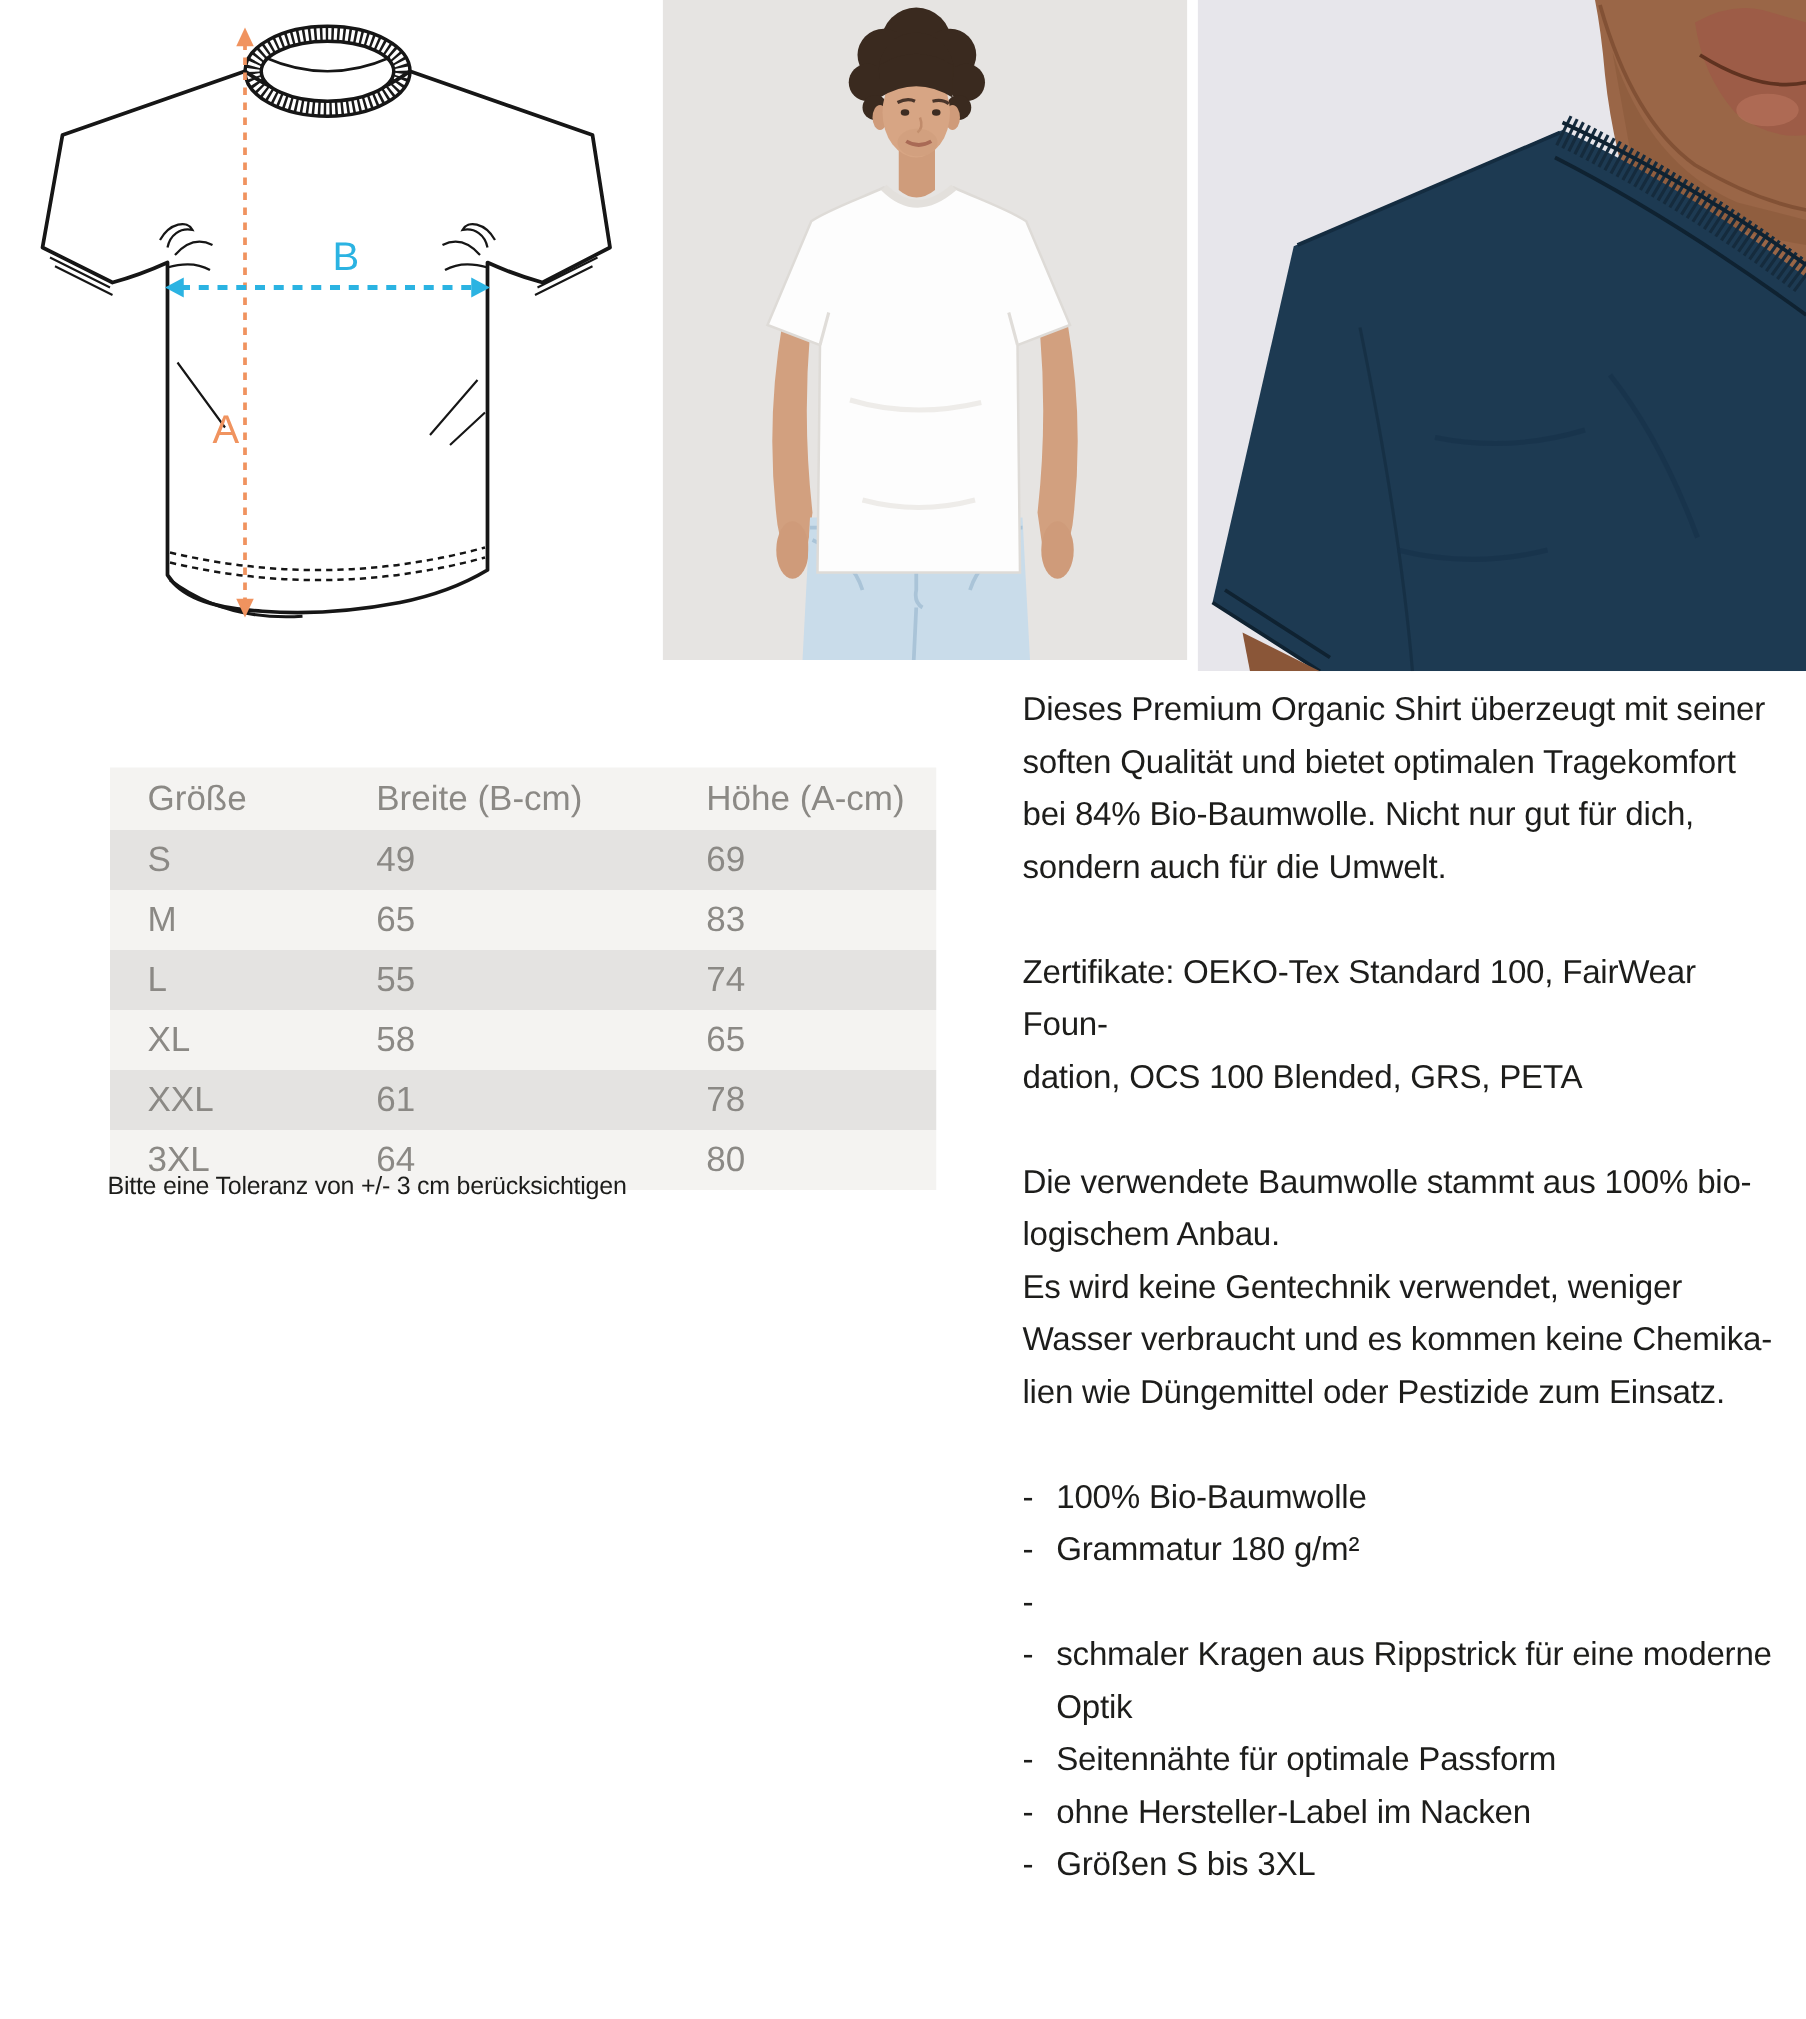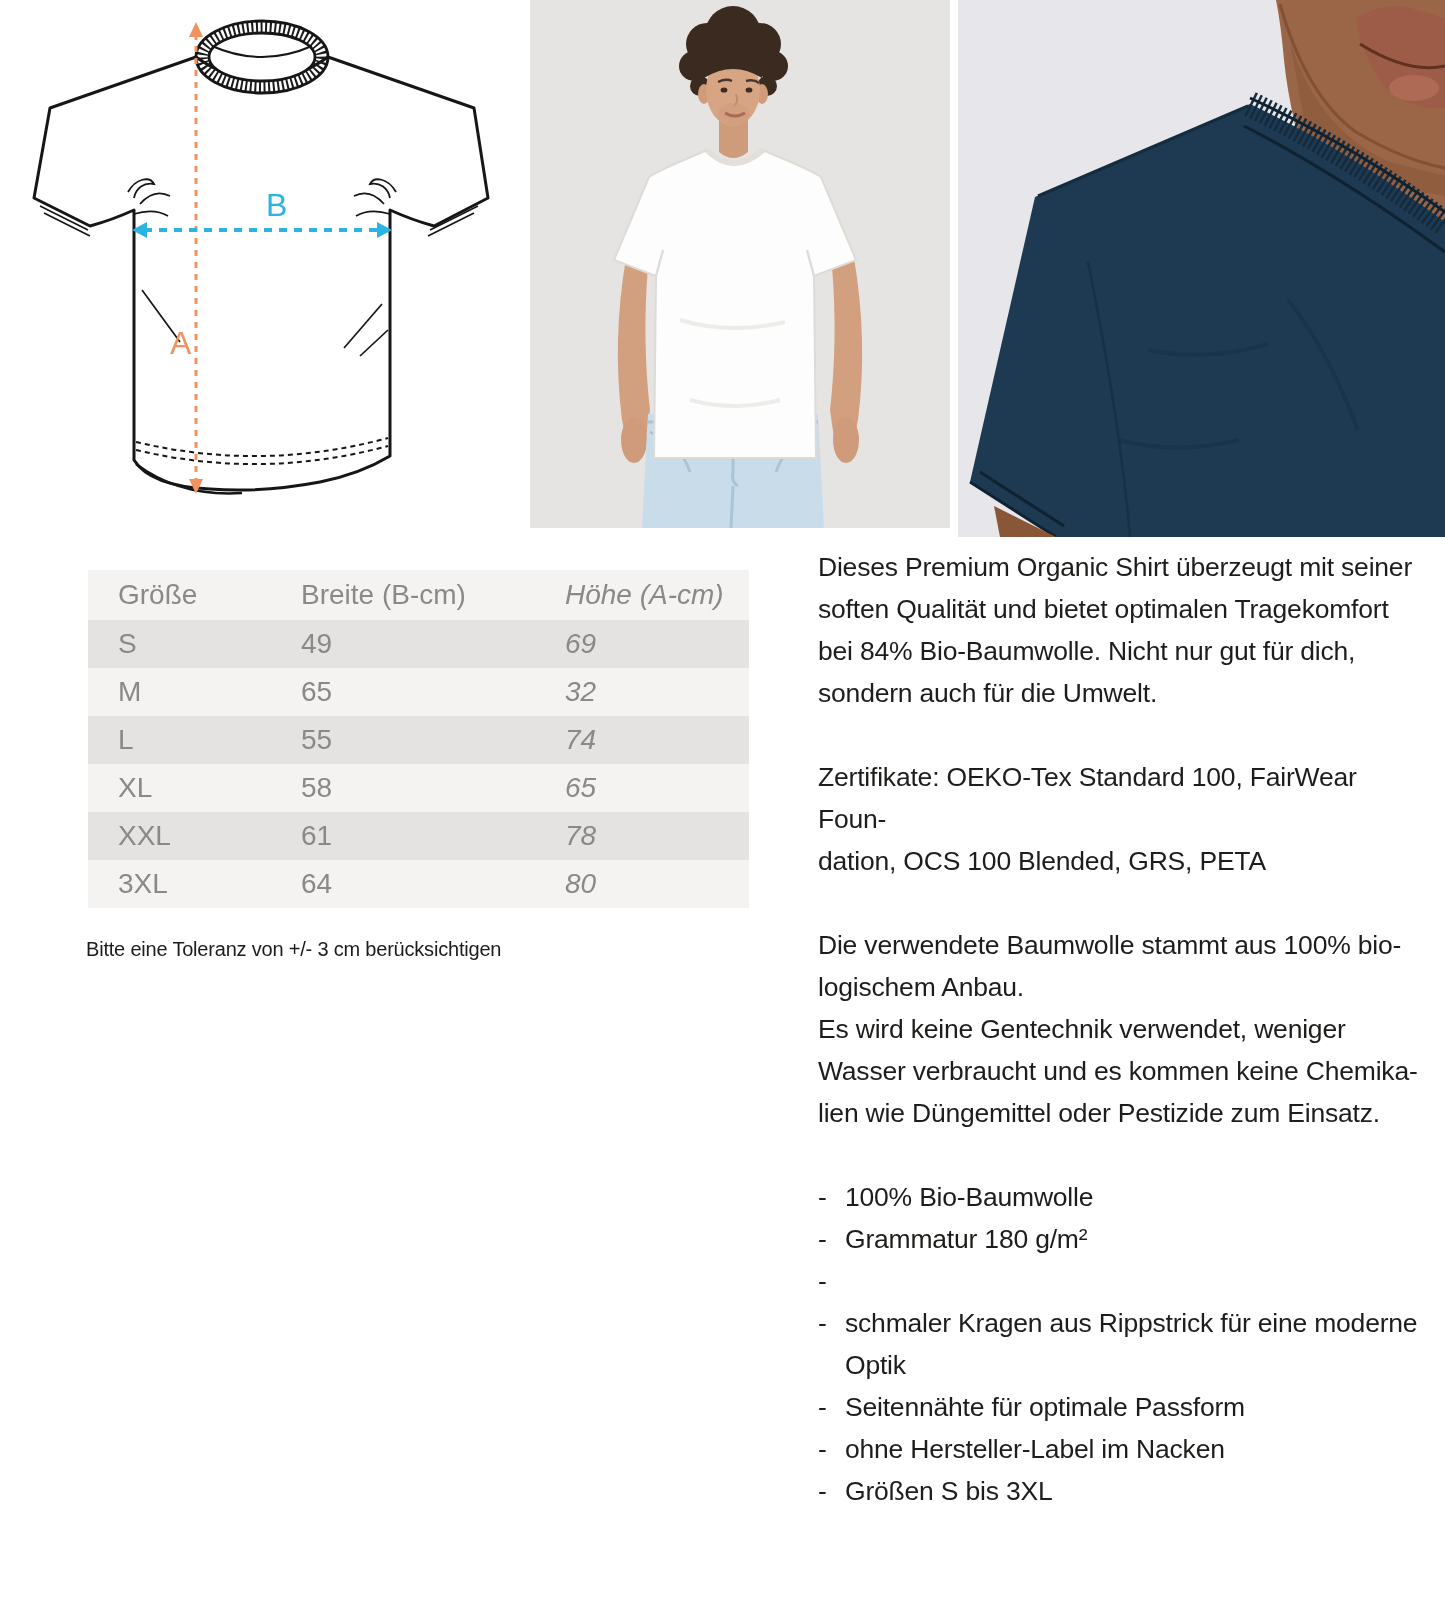--- a/index.html
+++ b/index.html
@@ -21,24 +21,24 @@
   
   .diagram{position:absolute;left:30px;top:8px;width:460px;height:500px;}
   .photo{position:absolute;top:0;margin:0;padding:0;overflow:hidden;}
   .photo-model{left:530px;width:420px;height:528px;}
   .photo-detail{left:958px;width:487px;height:537px;}
   .photo svg{display:block;}
 
   
   .size-table{position:absolute;left:88px;top:570px;width:661px;font-size:28px;color:var(--table_text);}
   .t-row{display:grid;grid-template-columns:205px 260px 196px;align-items:center;height:48px;}
-  .t-row.head{height:50px;background:var(--row_light);}
+  .t-row.head{height:50px;background:var(--row_light);margin-top:44px;}
   .t-row .c1{padding-left:30px;}
   .t-row .c2{padding-left:8px;}
-  .t-row .c3{padding-left:12px;font-style:italic;}
+  .t-row .c3{padding-left:12px;}
   .t-row.shade{background:var(--row_dark);}
   .t-row.plain{background:var(--row_light);}
 
   .tolerance{position:absolute;left:86px;top:938px;font-size:20px;color:#1c1c1a;letter-spacing:-0.2px;}
 
   
   .description{position:absolute;left:818px;top:546px;width:606px;font-size:26.5px;line-height:42px;letter-spacing:-0.2px;color:var(--ink);}
   .description p{margin:0 0 42px 0;white-space:pre-line;}
   .bullets{margin:0;}
   .bullet{display:flex;}
@@ -160,21 +160,21 @@
       <div class="c3">Höhe (A-cm)</div>
     </div>
     <div class="t-row shade">
       <div class="c1">S</div>
       <div class="c2">49</div>
       <div class="c3">69</div>
     </div>
     <div class="t-row plain">
       <div class="c1">M</div>
       <div class="c2">65</div>
-      <div class="c3">32</div>
+      <div class="c3">83</div>
     </div>
     <div class="t-row shade">
       <div class="c1">L</div>
       <div class="c2">55</div>
       <div class="c3">74</div>
     </div>
     <div class="t-row plain">
       <div class="c1">XL</div>
       <div class="c2">58</div>
       <div class="c3">65</div>

